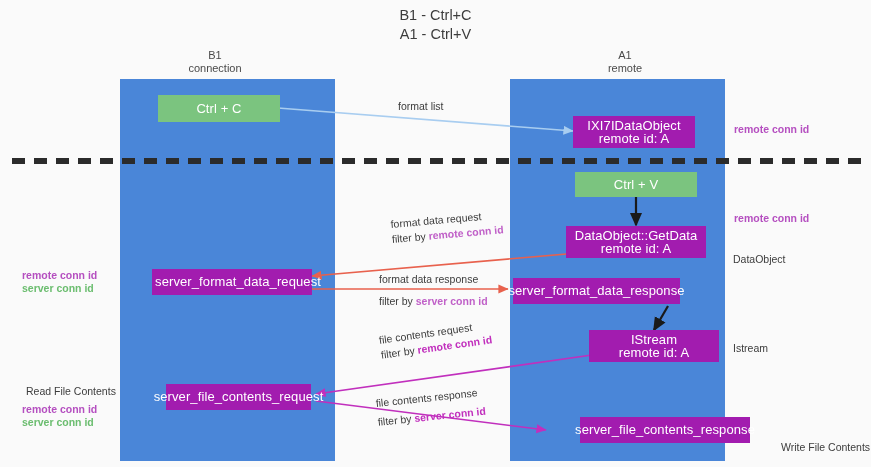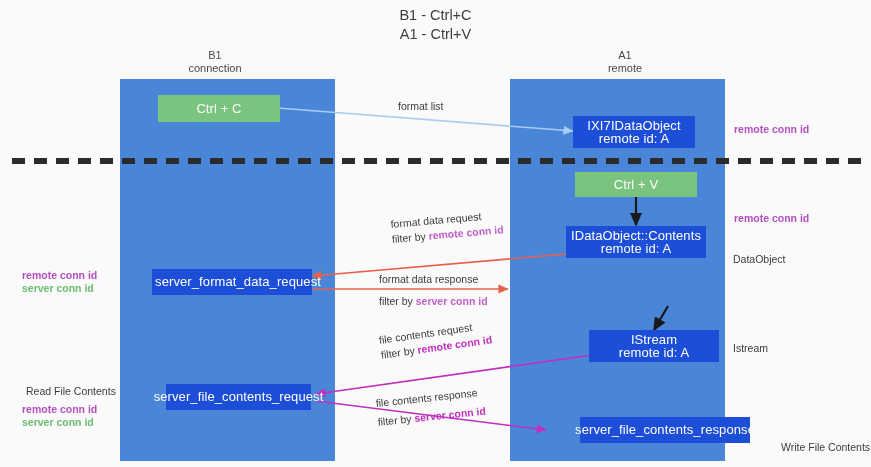--- a/index.html
+++ b/index.html
@@ -59,21 +59,21 @@
     flex-direction: column;
     align-items: center;
     justify-content: center;
     color: #ffffff;
     font-size: 13px;
     line-height: 13.5px;
     text-align: center;
     letter-spacing: 0.1px;
   }
   .node.green { background: #7bc47f; }
-  .node.orange { background: #1d4ed8; }
+  .node.orange { background: #a21caf; }
   .node .sub { display: block; }
 
   
   .edge-label {
     font-size: 10.5px;
     color: #3c3c3c;
     line-height: 15px;
     white-space: nowrap;
   }
   .edge-label .hl-purple { color: #c060c8; font-weight: bold; }
@@ -151,28 +151,31 @@
   <div class="abs node orange" style="left:573px; top:116px; width:122px; height:32px;">
     <span>IXI7IDataObject</span>
     <span class="sub">remote id: A</span>
   </div>
 
   <div class="abs node green" style="left:575px; top:172px; width:122px; height:25px;">
     <span>Ctrl + V</span>
   </div>
 
   <div class="abs node orange" style="left:566px; top:226px; width:140px; height:32px;">
-    <span>IDataObject::Contents</span>
+    <span>DataObject::GetData</span>
     <span class="sub">remote id: A</span>
   </div>
 
   <div class="abs node orange" style="left:152px; top:269px; width:160px; height:26px;padding-left:12px;">
     <span>server_format_data_request</span>
   </div>
 
+  <div class="abs node orange" style="left:513px; top:278px; width:167px; height:26px;">
+    <span>server_format_data_response</span>
+  </div>
 
   <div class="abs node orange" style="left:589px; top:330px; width:130px; height:32px;">
     <span>IStream</span>
     <span class="sub">remote id: A</span>
   </div>
 
   <div class="abs node orange" style="left:166px; top:384px; width:145px; height:26px;">
     <span>server_file_contents_request</span>
   </div>
 

